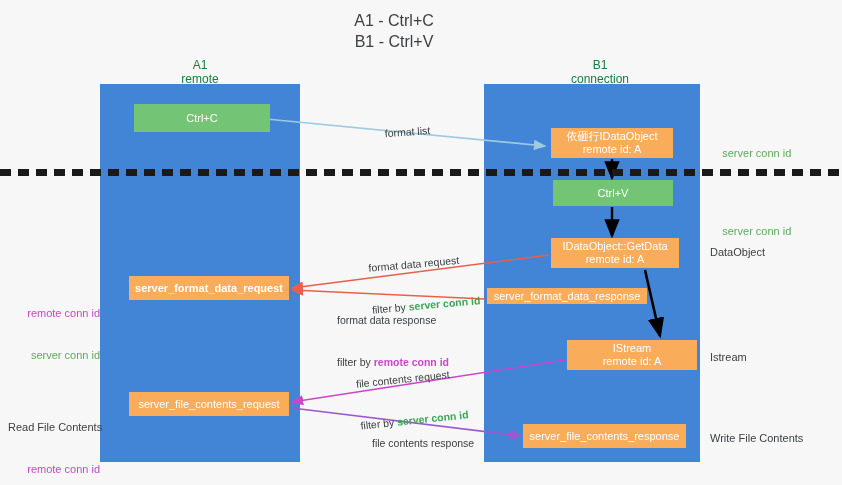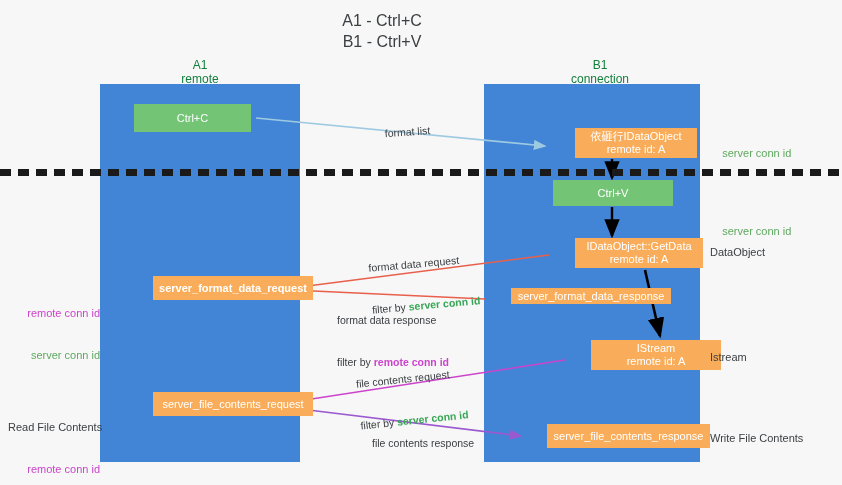--- a/index.html
+++ b/index.html
@@ -12,21 +12,21 @@
     width: 842px;
     height: 485px;
     background: #f7f7f7;
     font-family: "Liberation Sans", sans-serif;
     overflow: hidden;
   }
   .abs { position: absolute; }
 
   
   #title {
-    left: 4px; top: 10px;
+    left: 16px; top: 10px;
     width: 756px;
     text-align: center;
     font-size: 16px;
     color: #3c4043;
     line-height: 21px;
     white-space: pre-line;
   }
 
   
   .col-header {
@@ -66,23 +66,23 @@
     align-items: center;
     justify-content: center;
     color: #ffffff;
     font-size: 11px;
     line-height: 13px;
     text-align: center;
     white-space: pre-line;
     padding: 2px 6px;
   }
   .node.green  { background: #74c476; }
-  .node.orange { background: #f9ad5a; margin-left: 24px; }
-
-  #n-ctrlc  { left: 134px; top: 104px; width: 117px; height: 28px; }
+  .node.orange { background: #f9ad5a; }
+
+  #n-ctrlc  { left: 134px; top: 104px; width: 136px; height: 28px; }
   #n-ctrlv  { left: 553px; top: 180px; width: 120px; height: 26px; }
   #n-idata  { left: 551px; top: 128px; width: 122px; height: 30px; }
   #n-getdata{ left: 551px; top: 238px; width: 128px; height: 30px; }
   #n-istream{ left: 567px; top: 340px; width: 130px; height: 30px; }
   #n-sfdreq { left: 129px; top: 276px; width: 160px; height: 24px; font-weight: bold; }
   #n-sfdres { left: 487px; top: 288px; width: 160px; height: 16px; }
   #n-sfcreq { left: 129px; top: 392px; width: 160px; height: 24px; }
   #n-sfcres { left: 523px; top: 424px; width: 163px; height: 24px; }
 
   

